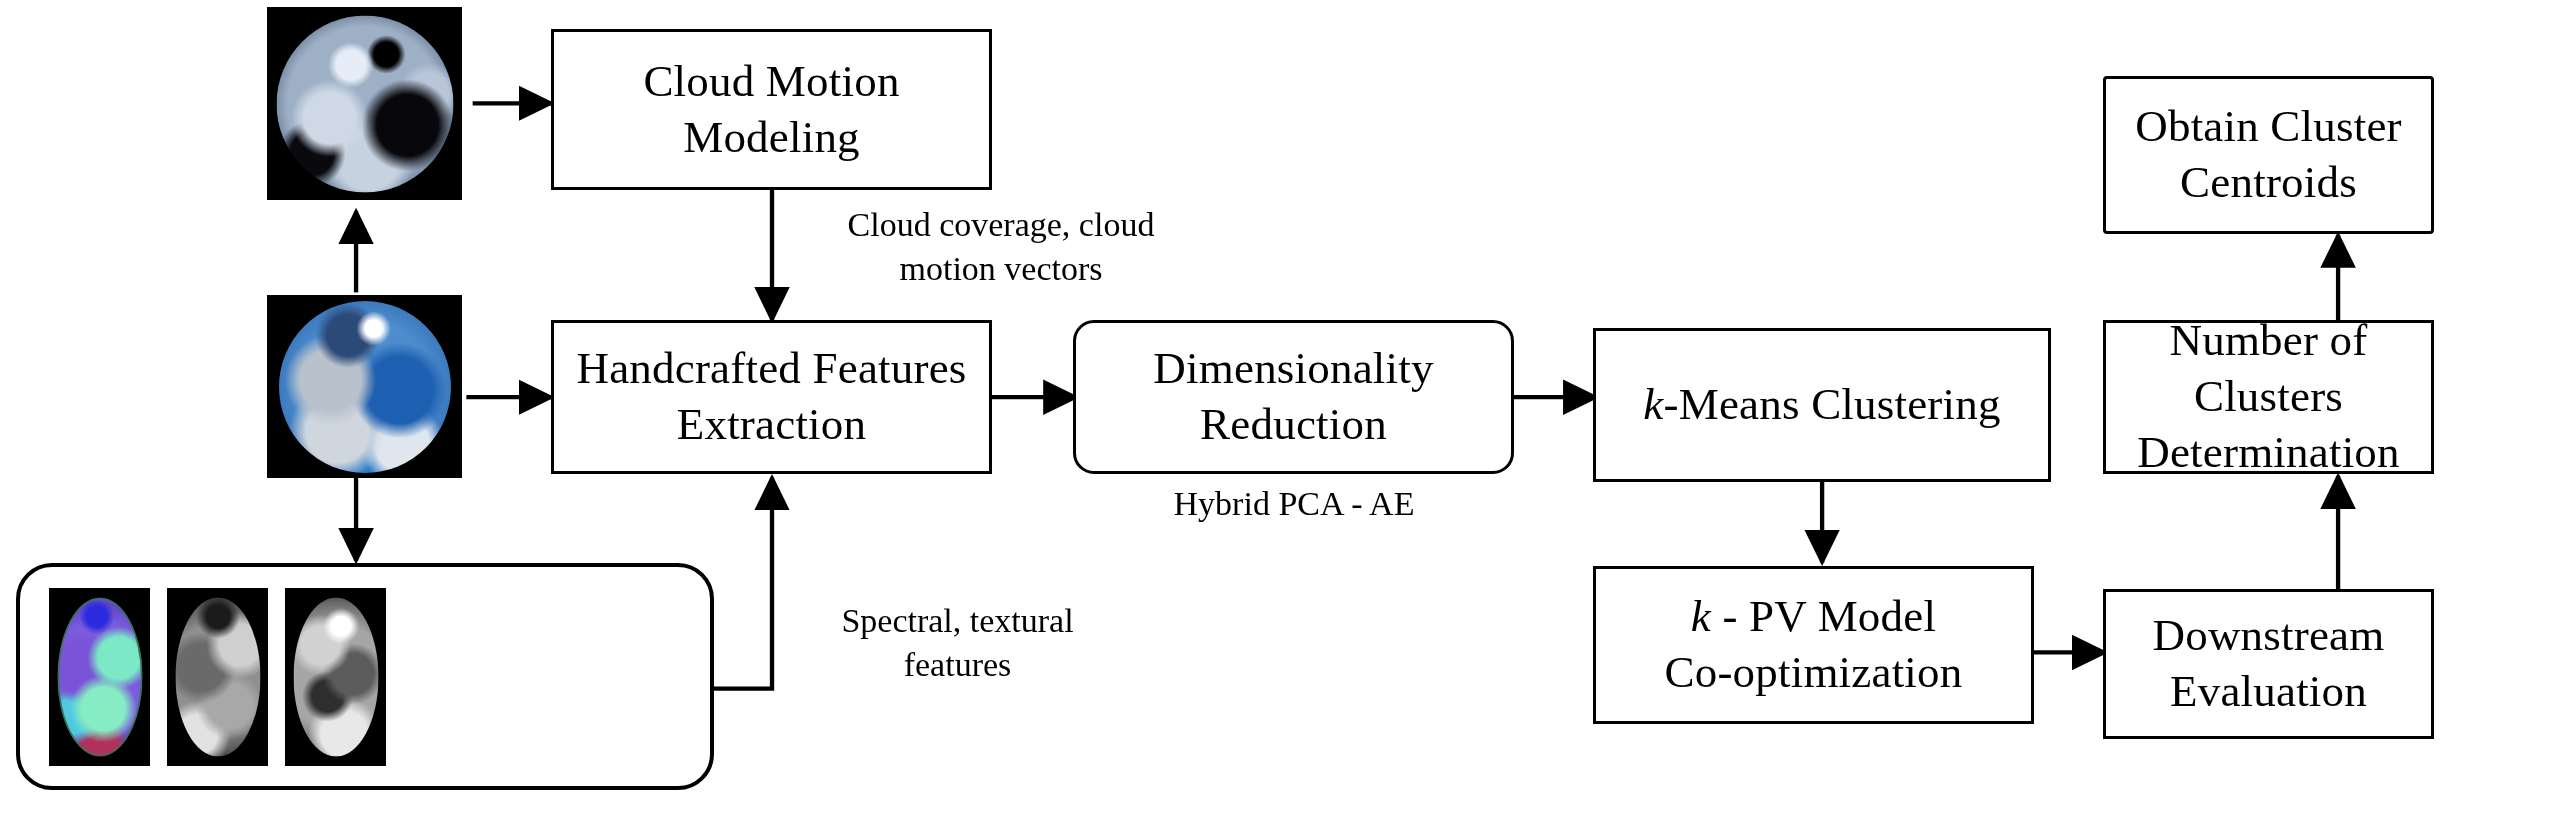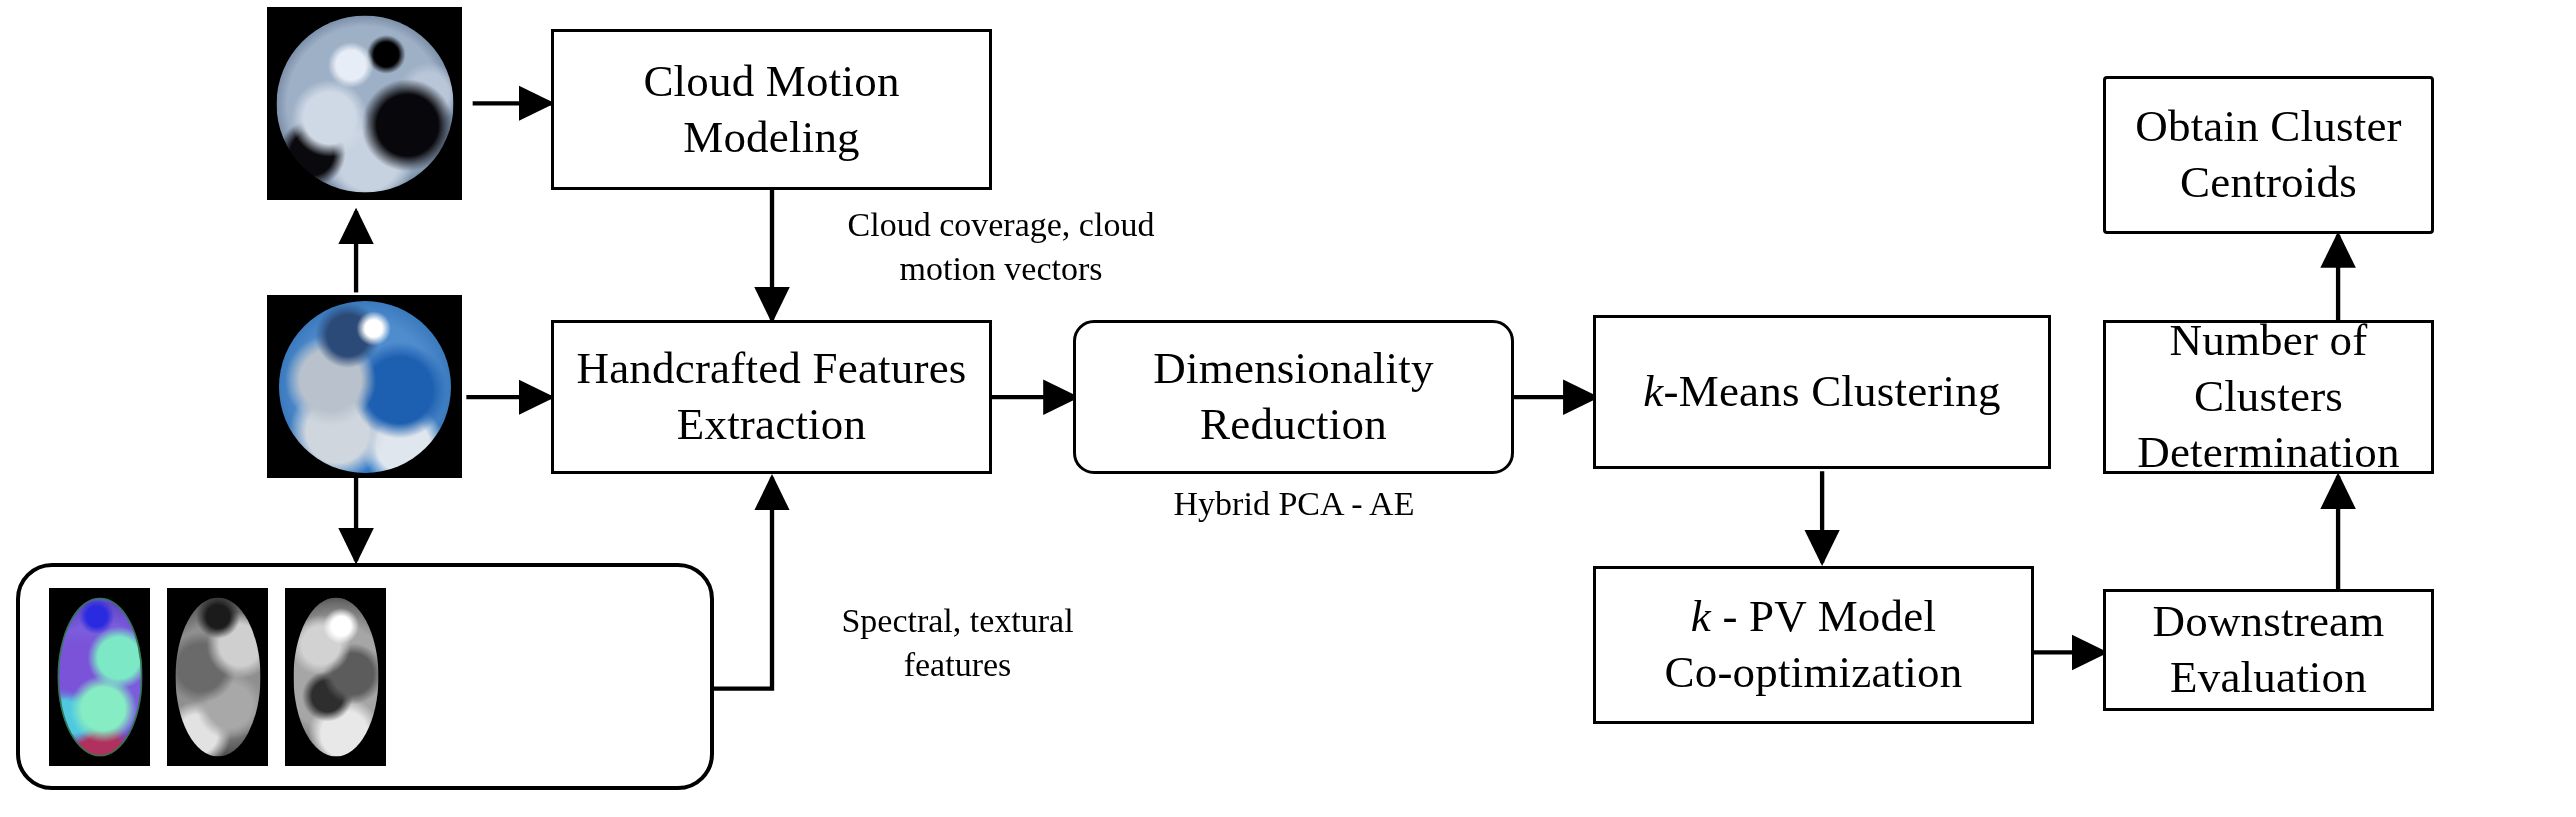--- a/index.html
+++ b/index.html
@@ -145,29 +145,29 @@
   </div>
 
   <div class="box" style="left:551px;top:320px;width:441px;height:154px;">
     <span class="txt"><span>Handcrafted Features</span><br><span>Extraction</span></span>
   </div>
 
   <div class="box" style="left:1073px;top:320px;width:441px;height:154px;border-radius:21px;">
     <span class="txt"><span>Dimensionality</span><br><span>Reduction</span></span>
   </div>
 
-  <div class="box" style="left:1593px;top:315px;width:458px;height:154px;">
+  <div class="box" style="left:1593px;top:328px;width:458px;height:154px;">
     <span class="txt"><span class="it">k</span><span>-Means Clustering</span></span>
   </div>
 
   <div class="box" style="left:1593px;top:566px;width:441px;height:158px;">
     <span class="txt"><span class="it">k</span><span> - PV Model</span><br><span>Co-optimization</span></span>
   </div>
 
-  <div class="box" style="left:2103px;top:589px;width:331px;height:122px;text-align:center;">
+  <div class="box" style="left:2103px;top:589px;width:331px;height:150px;text-align:center;">
     <span class="txt"><span>Downstream</span><br><span>Evaluation</span></span>
   </div>
 
   <div class="box" style="left:2103px;top:320px;width:331px;height:154px;">
     <span class="txt"><span>Number of Clusters</span><br><span>Determination</span></span>
   </div>
 
   <div class="box round" style="left:2103px;top:76px;width:331px;height:158px;">
     <span class="txt"><span>Obtain Cluster</span><br><span>Centroids</span></span>
   </div>

